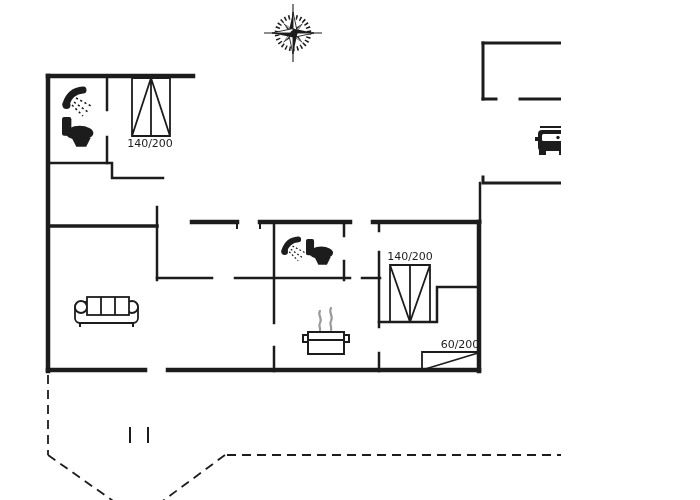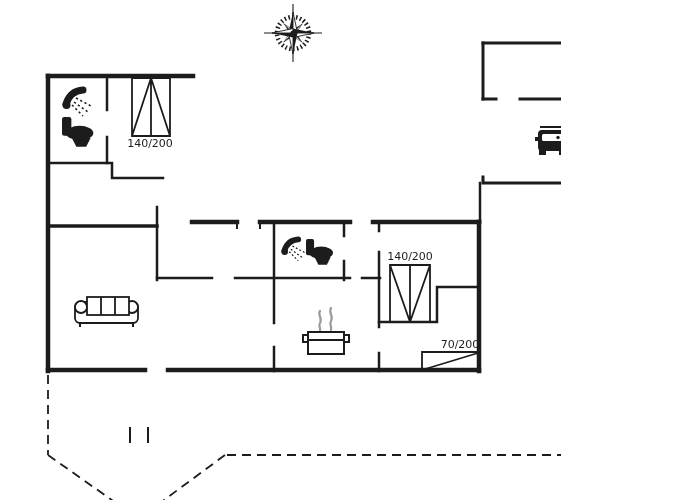--- a/index.html
+++ b/index.html
@@ -150,15 +150,15 @@
     <rect x="538" y="130" width="29" height="21" rx="4" fill="#1c1c1c"></rect>
     <rect x="542" y="134" width="21" height="7" rx="1.5" fill="#ffffff"></rect>
     <circle cx="558" cy="137.5" r="1.7" fill="#1c1c1c"></circle>
   </g>
 </svg>
 
 <div class="bed-label" style="left:124px;top:137px;width:52px;">140/200</div>
 
 <div class="bed-label" style="left:384px;top:250px;width:52px;">140/200</div>
 
-<div class="bed-label" style="left:436px;top:338px;width:48px;">70/200</div>
+<div class="bed-label" style="left:436px;top:338px;width:48px;">60/200</div>
 
 </div>
 
 </body></html>

